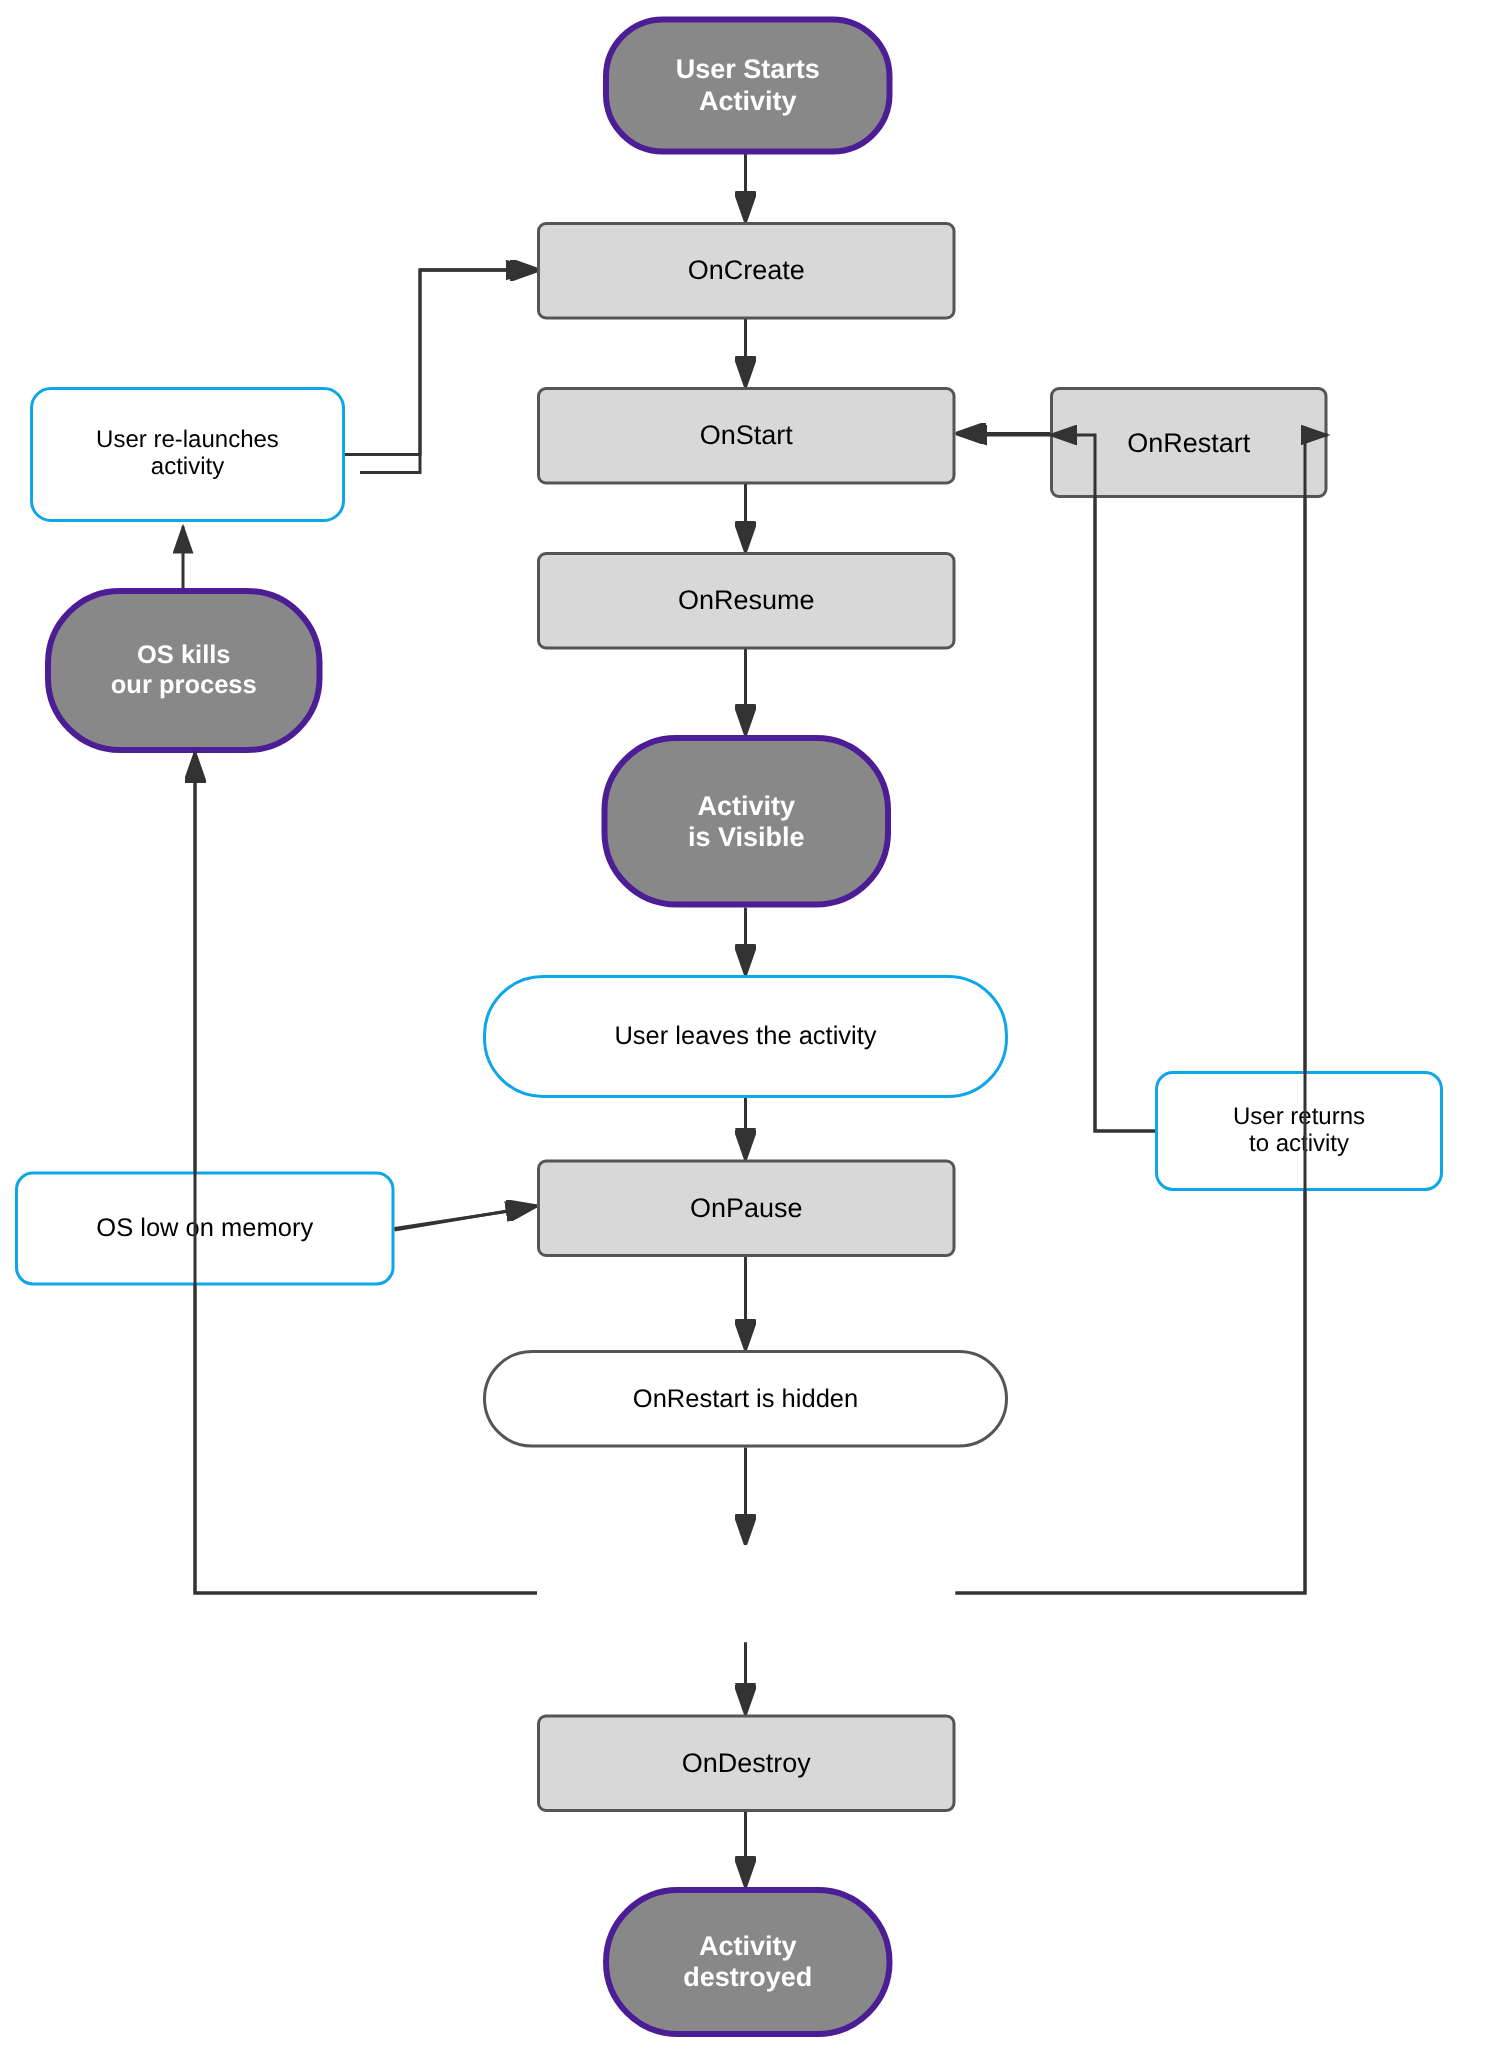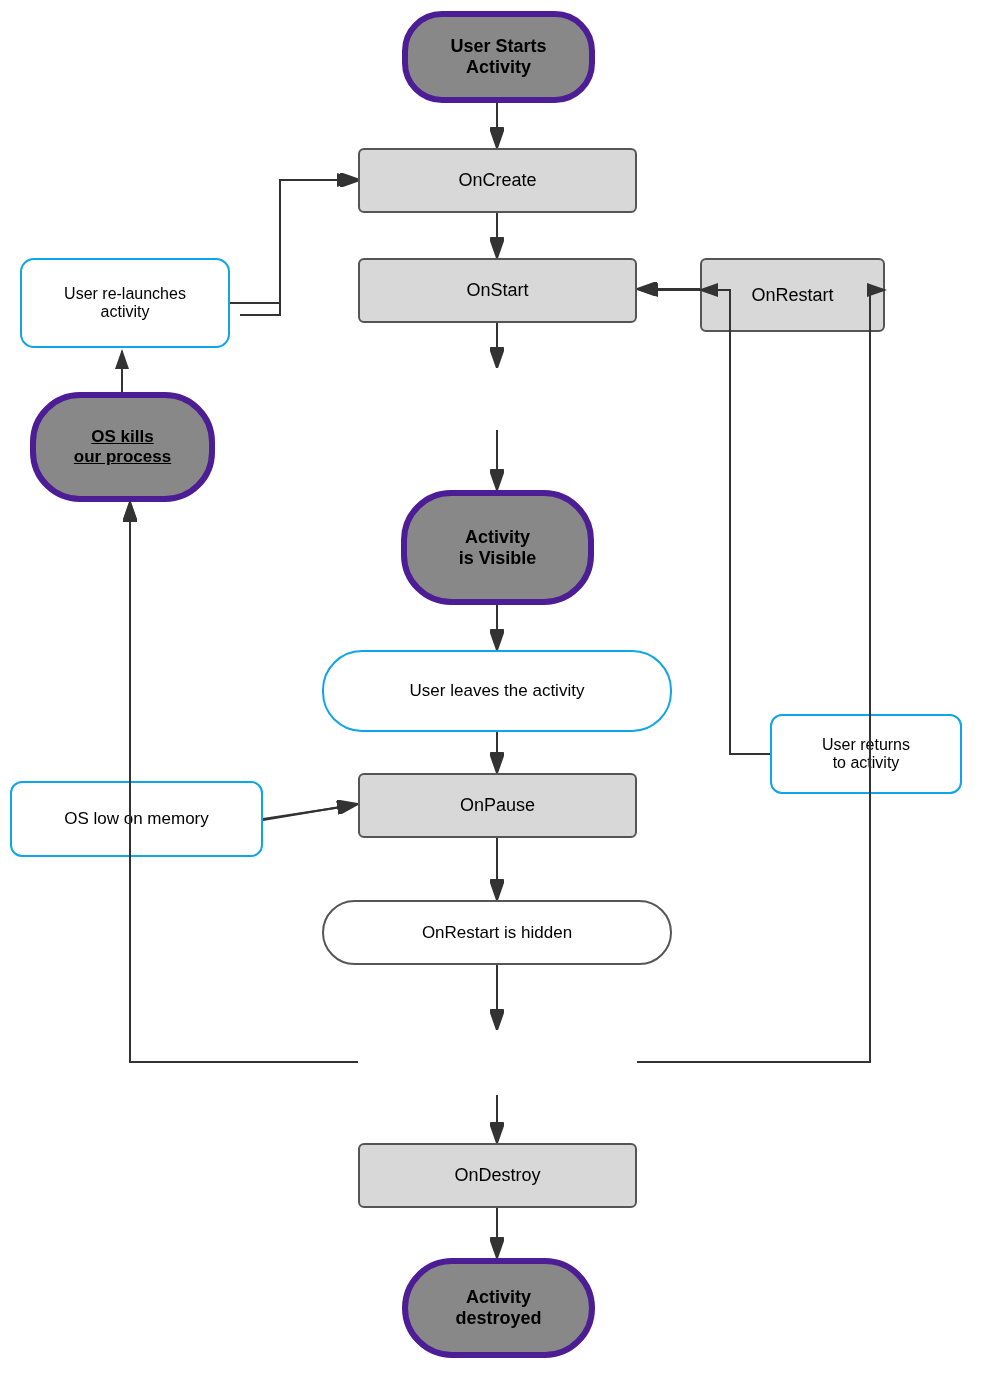--- a/index.html
+++ b/index.html
@@ -25,23 +25,23 @@
       text-align: center;
       font-size: 18px;
       font-weight: normal;
     }
     .node-rect {
       background: #d8d8d8;
       border: 2px solid #555;
     }
     .node-pill {
       background: #888;
-      border: 6px solid #4c1d95;
+      border: 4px solid #4c1d95;
       border-radius: 40px;
-      color: #000000;
+      color: #ffffff;
       font-weight: bold;
     }
     .node-white-rounded {
       background: #fff;
       border: 2px solid #0ea5e9;
       border-radius: 12px;
     }
     .node-white-pill {
       background: #fff;
       border: 2px solid #555;
@@ -126,20 +126,23 @@
   </div>
 
   <div class="node node-rect" style="left:358px; top:258px; width:279px; height:65px; border-radius:6px;">
     <span>OnStart</span>
   </div>
 
   <div class="node node-rect" style="left:700px; top:258px; width:185px; height:74px; border-radius:6px;">
     <span>OnRestart</span>
   </div>
 
+  <div class="node node-rect" style="left:358px; top:368px; width:279px; height:65px; border-radius:6px;">
+    <span>OnResume</span>
+  </div>
 
   <div class="node node-pill" style="left:401px; top:490px; width:193px; height:115px; border-radius:50px; background:#888; font-size:18px;">
     <span style="white-space:pre-line;">Activity
 is Visible</span>
   </div>
 
   <div class="node node-white-rounded" style="left:322px; top:650px; width:350px; height:82px; border-radius:40px;">
     <span style="font-size:17px;">User leaves the activity</span>
   </div>
 
@@ -155,21 +158,21 @@
   <div class="node node-rect" style="left:358px; top:1143px; width:279px; height:65px; border-radius:6px;">
     <span>OnDestroy</span>
   </div>
 
   <div class="node node-pill" style="left:402px; top:1258px; width:193px; height:100px; border-radius:50px; background:#888; font-size:18px;">
     <span style="white-space:pre-line;">Activity
 destroyed</span>
   </div>
 
   <div class="node node-pill" style="left:30px; top:392px; width:185px; height:110px; border-radius:50px; background:#888; font-size:17px;">
-    <span style="white-space:pre-line;text-decoration:underline;">OS kills
+    <span style="white-space:pre-line;">OS kills
 our process</span>
   </div>
 
   <div class="node node-white-rounded" style="left:20px; top:258px; width:210px; height:90px; border-radius:14px;">
     <span style="white-space:pre-line; font-size:16px;">User re-launches
 activity</span>
   </div>
 
   <div class="node node-white-rounded" style="left:10px; top:781px; width:253px; height:76px; border-radius:12px;">
     <span style="font-size:17px;">OS low on memory</span>

